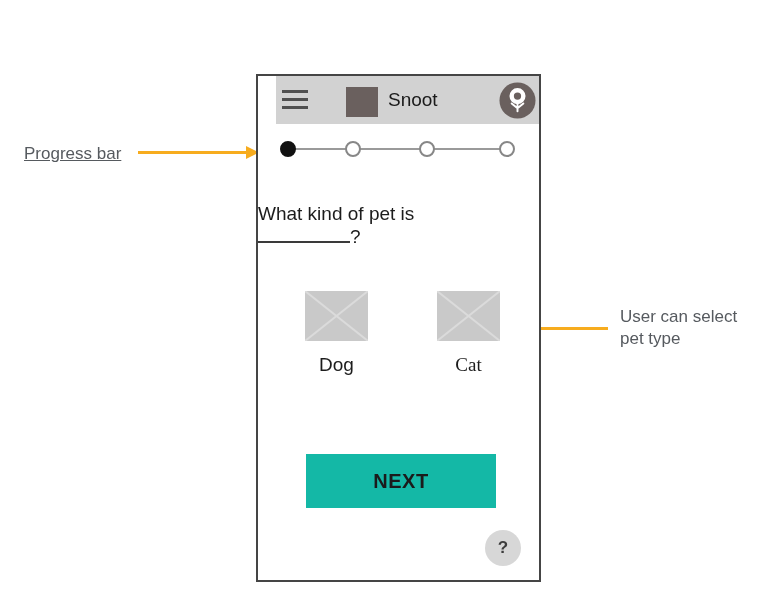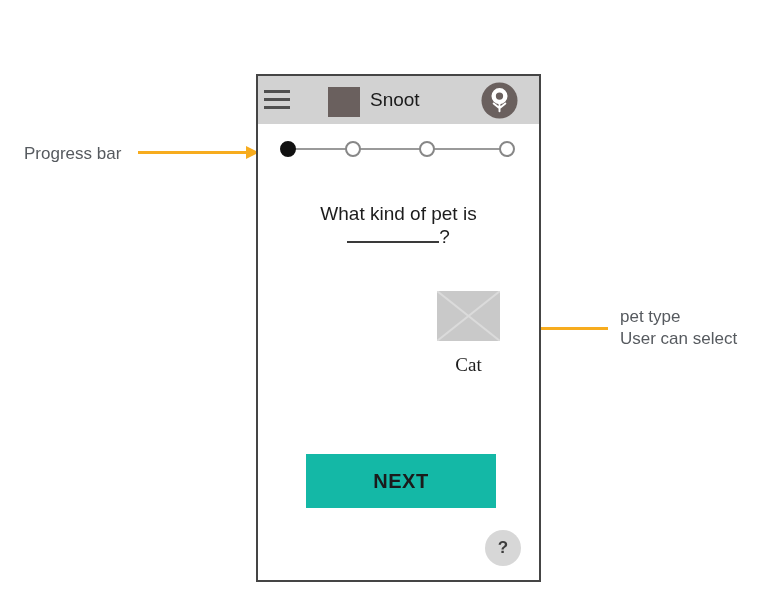--- a/index.html
+++ b/index.html
@@ -14,35 +14,36 @@
     overflow: hidden;
   }
 
   
   .annotation {
     position: absolute;
     color: #565a5f;
     font-size: 17px;
     line-height: 22px;
   }
-  .annotation-left { left: 24px; top: 143px; }
+  .annotation-left { left: 24px; top: 143px; text-decoration: underline; }
   .annotation-right { left: 620px; top: 306px; width: 130px; }
   .arrow-svg { position: absolute; overflow: visible; }
   .arrow1 { left: 138px; top: 145px; }
   .arrow2 { left: 501px; top: 321px; }
 
   
   .phone {
     position: absolute;
     left: 256px;
     top: 74px;
     width: 285px;
     height: 508px;
     border: 2px solid #454545;
     background: #ffffff;
+    padding-left: 18px;
   }
 
   
   .app-header {
     position: relative;
     width: 100%;
     height: 48px;
     background: #d2d2d2;
   }
   .hamburger {
@@ -117,21 +118,20 @@
   .step:nth-child(3) { left: 65px; }
   .step:nth-child(4) { left: 139px; }
   .step:nth-child(5) { left: 219px; }
 
   
   .question {
     position: absolute;
     left: 0;
     top: 126px;
     width: 100%;
-    text-align: center;
     font-size: 19px;
     line-height: 23px;
     color: #1c1c1c;
   }
   .blank-line {
     display: inline-block;
     width: 92px;
     height: 17px;
     border-bottom: 2px solid #3a3a3a;
     vertical-align: baseline;
@@ -194,22 +194,22 @@
 <div class="canvas">
 
   <div class="annotation annotation-left">Progress bar</div>
 
   <svg class="arrow-svg arrow1" width="122" height="15" viewBox="0 0 122 15">
     <line x1="0" y1="7.5" x2="109" y2="7.5" class="accent-stroke" stroke-width="3" stroke="#F7AC1E"></line>
     <polygon points="108,1 121,7.5 108,14" class="accent-fill" fill="#F7AC1E"></polygon>
   </svg>
 
   <div class="annotation annotation-right">
+    <div>User can select</div>
     <div>pet type</div>
-    <div>User can select</div>
   </div>
 
   <svg class="arrow-svg arrow2" width="108" height="15" viewBox="0 0 108 15">
     <line x1="13" y1="7.5" x2="107" y2="7.5" class="accent-stroke" stroke-width="3" stroke="#F7AC1E"></line>
     <polygon points="14,1 1,7.5 14,14" class="accent-fill" fill="#F7AC1E"></polygon>
   </svg>
 
   <div class="phone">
 
     <div class="app-header">
@@ -236,20 +236,28 @@
         <span class="step"></span>
       </div>
 
     <div class="question">
       <div>What kind of pet is</div>
       <div>
         <span class="blank-line"></span><span>?</span>
       </div>
     </div>
 
+    <div class="pet-card dog">
+      <svg class="placeholder" viewBox="0 0 63 50">
+        <rect x="0" y="0" width="63" height="50" fill="#c9c9c9"></rect>
+        <line x1="0" y1="0" x2="63" y2="50" stroke="#dbdbdb" stroke-width="2"></line>
+        <line x1="63" y1="0" x2="0" y2="50" stroke="#dbdbdb" stroke-width="2"></line>
+      </svg>
+      <div class="pet-label">Dog</div>
+    </div>
 
     <div class="pet-card cat">
       <svg class="placeholder" viewBox="0 0 63 50">
         <rect x="0" y="0" width="63" height="50" fill="#c9c9c9"></rect>
         <line x1="0" y1="0" x2="63" y2="50" stroke="#dbdbdb" stroke-width="2"></line>
         <line x1="63" y1="0" x2="0" y2="50" stroke="#dbdbdb" stroke-width="2"></line>
       </svg>
       <div class="pet-label">Cat</div>
     </div>
 

